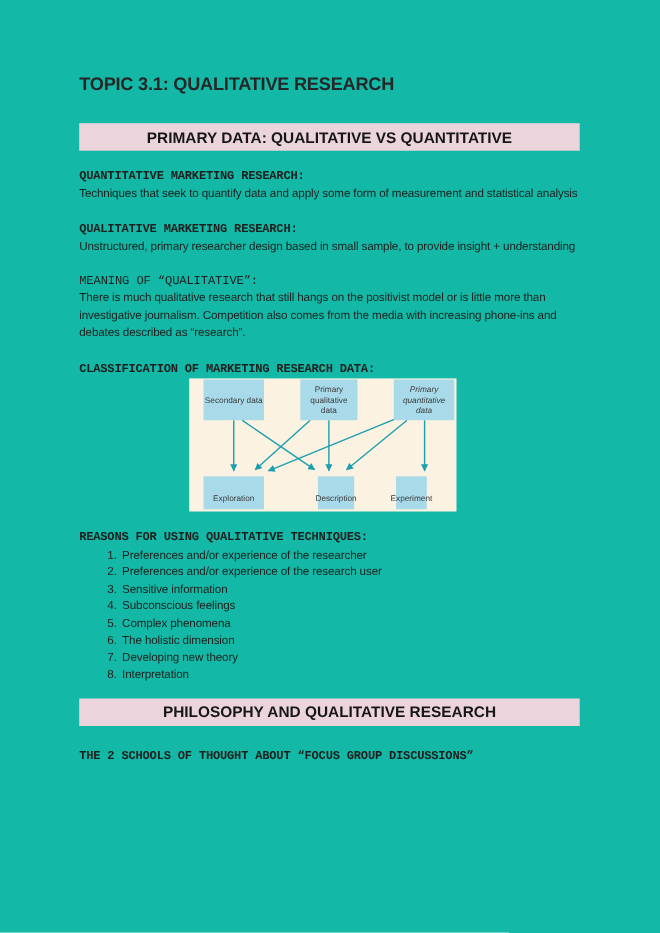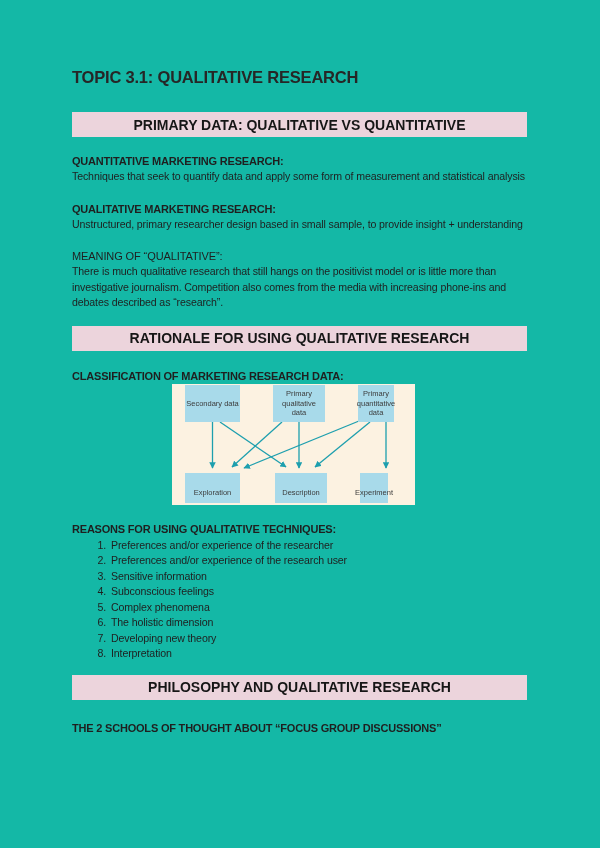--- a/index.html
+++ b/index.html
@@ -17,20 +17,21 @@
     background:#ecd4dc; height:25px; display:flex; align-items:center;
     justify-content:center;
   }
   .banner span {
     font-size:14px; font-weight:700; color:#161616; letter-spacing:0;
     white-space:nowrap;
   }
   .h {
     font-size:11px; font-weight:700; letter-spacing:-0.2px; line-height:16px;
     white-space:nowrap;
+    font-family:Liberation Mono, monospace;
   }
   .h.regular { font-weight:400; letter-spacing:-0.1px; }
   .line {
     font-size:10.6px; letter-spacing:-0.12px; line-height:15.6px;
     white-space:nowrap;
   }
   .mt25 { margin-top:25px; } .mt16 { margin-top:16px; } .mt17 { margin-top:17px; }
   .mt15 { margin-top:15px; } .mt29 { margin-top:13px; } .mt20 { margin-top:20px; }
   ol.reasons { list-style:decimal; padding-left:37px; margin-top:1px; }
   ol.reasons li {
@@ -43,23 +44,23 @@
   }
   .dbox {
     position:absolute; background:#a8daea; color:#3c3c3c; font-size:7.5px;
     line-height:1.3; display:flex; align-items:center; justify-content:center;
     text-align:center; padding:1px;
   }
   .dbox.top { top:1px; height:37px; }
   .dbox.bottom { top:89px; height:30px; align-items:flex-end; padding-bottom:5px; }
   .dbox.b1 { left:13px;  width:55px; }
   .dbox.b2 { left:101px; width:52px; }
-  .dbox.b3 { left:186px; width:36px; }
+  .dbox.b3 { left:186px; width:55px;font-style:italic; }
   .dbox.b4 { left:13px;  width:55px; }
-  .dbox.b5 { left:103px; width:52px;text-align:right; }
+  .dbox.b5 { left:117px; width:33px;text-align:right; }
   .dbox.b6 { left:188px; width:28px; }
   .arrow-layer { position:absolute; left:0; top:0; width:243px; height:121px; }
   .arrow-layer line { stroke:#1d9fae; stroke-width:1.3; }
 </style>
 </head>
 <body>
 
 <div class="page">
   <div class="content">
 
@@ -75,23 +76,20 @@
     <div class="h mt16">QUALITATIVE MARKETING RESEARCH:</div>
     <div class="line">Unstructured, primary researcher design based in small sample, to provide insight + understanding</div>
 
     <div class="h regular mt16">MEANING OF “QUALITATIVE”:</div>
     <div>
       <div class="line">There is much qualitative research that still hangs on the positivist model or is little more than</div>
       <div class="line">investigative journalism. Competition also comes from the media with increasing phone-ins and</div>
       <div class="line">debates described as “research”.</div>
     </div>
 
-    <div class="banner mt15">
-      <span>RATIONALE FOR USING QUALITATIVE RESEARCH</span>
-    </div>
 
     <div class="h mt17">CLASSIFICATION OF MARKETING RESEARCH DATA:</div>
 
     <div class="diagram">
       <svg class="arrow-layer" viewBox="0 0 243 121">
         <defs>
           <marker id="ah" viewBox="0 0 10 10" refX="9" refY="5" markerWidth="5" markerHeight="5" orient="auto">
             <path d="M0,0 L10,5 L0,10 z" fill="#1d9fae"></path>
           </marker>
         </defs>

